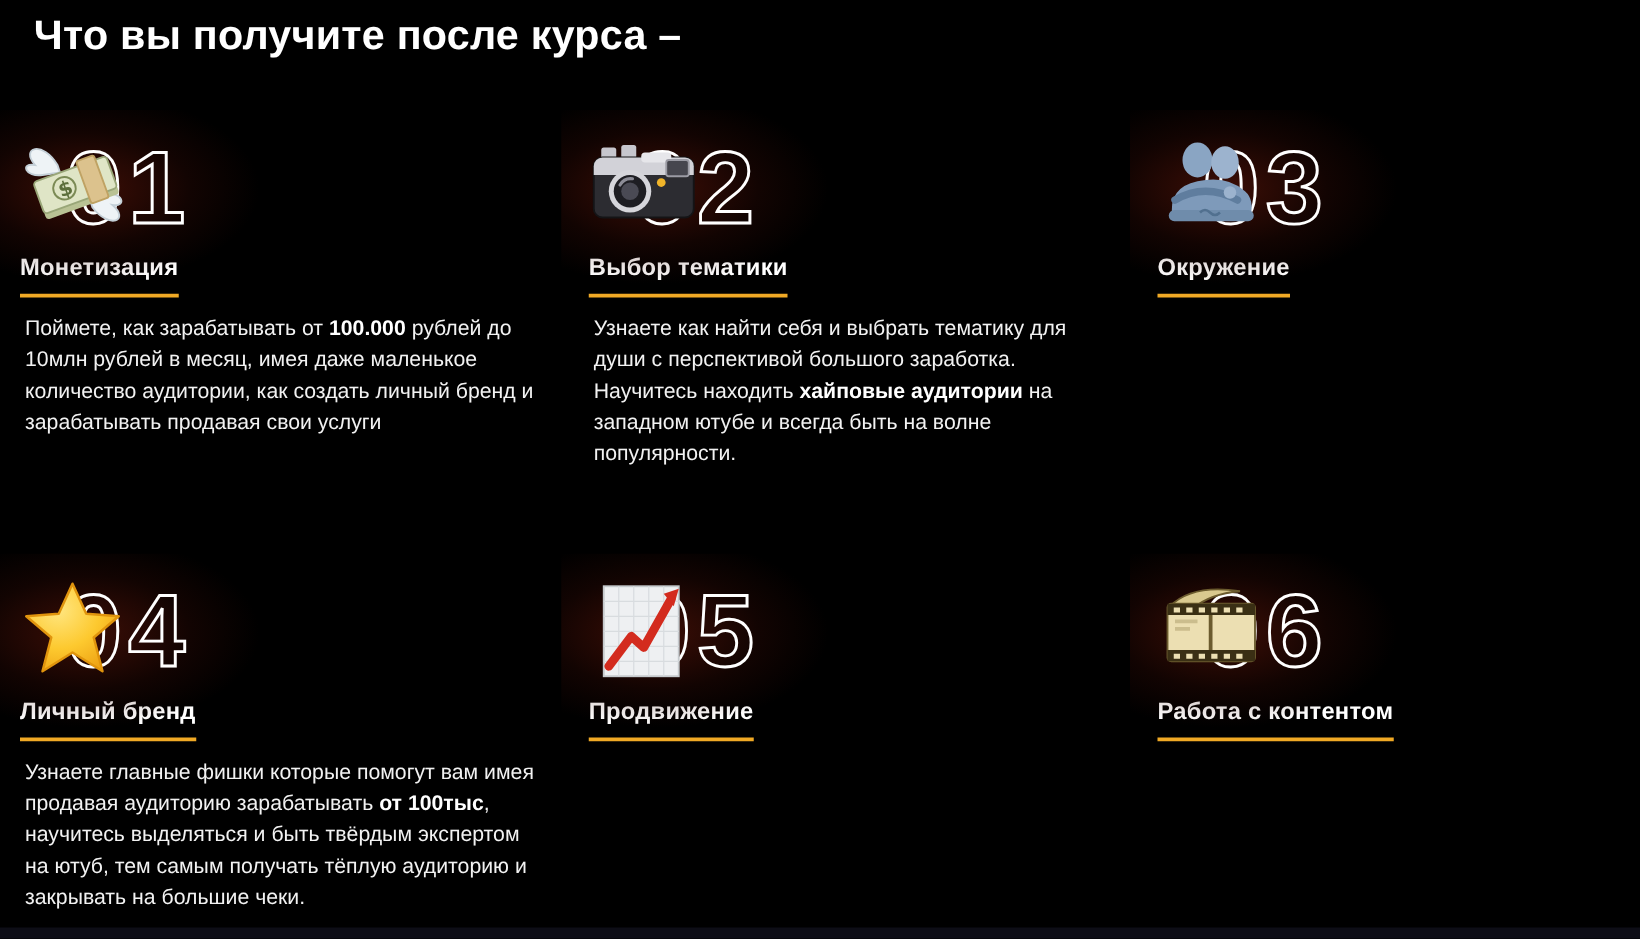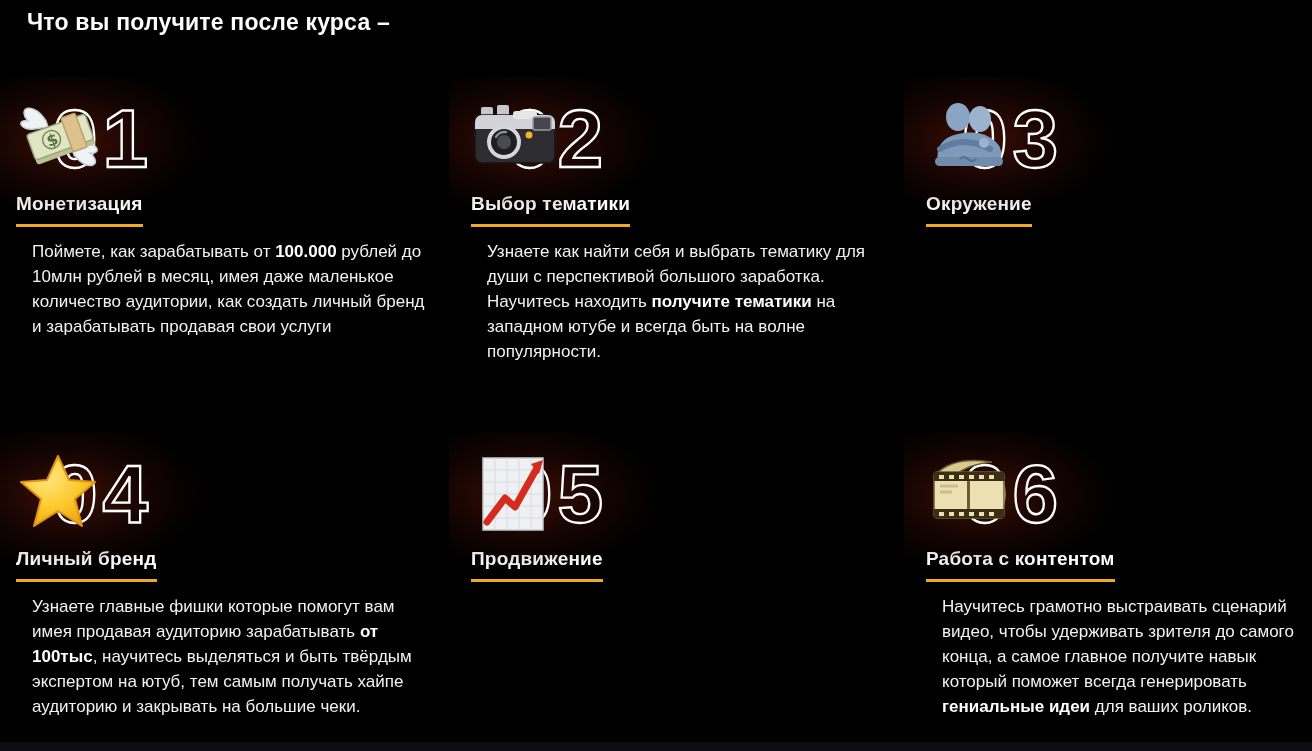--- a/index.html
+++ b/index.html
@@ -8,21 +8,21 @@
     width: 1312px; height: 751px;
     background: #000000;
     color: #ffffff;
     font-family: "Liberation Sans", "DejaVu Sans", sans-serif;
     overflow: hidden;
     position: relative;
   }
   .page-title {
     margin: 0;
     padding: 9px 0 0 27px;
-    font-size: 23px;
+    font-size: 33px;
     font-weight: 800;
     letter-spacing: 0.2px;
     color: #ffffff;
   }
   .grid {
     display: grid;
     grid-template-columns: 420px 420px 376px;
     column-gap: 35px;
     row-gap: 88px;
     padding: 61px 0 0 16px;
@@ -66,21 +66,21 @@
     display: inline-block;
     margin: 0;
     font-size: 19px;
     font-weight: 700;
     letter-spacing: 0.2px;
     color: #ffffff;
     padding-bottom: 9px;
     border-bottom: 3px solid #f0a925;
   }
   .body {
-    margin: 12px 0 0 16px;
+    margin: 12px 0 0 4px;
     font-size: 17px;
     line-height: 25px;
     color: #f2f2f2;
     font-weight: 400;
   }
   .body strong { color: #ffffff; font-weight: 700; }
   .footer-bar {
     position: absolute;
     left: 0; bottom: 0;
     width: 100%; height: 9px;
@@ -130,21 +130,21 @@
         <rect x="42" y="14" width="24" height="8" rx="3" fill="#e6e6ea"></rect>
         <rect x="62" y="20" width="18" height="13" rx="2" fill="#46464e" stroke="#9b9ba4" stroke-width="1.5"></rect>
         <circle cx="58" cy="38" r="3.5" fill="#f0b429"></circle>
         <circle cx="33" cy="45" r="17" fill="#d6d6db"></circle>
         <circle cx="33" cy="45" r="13" fill="#1e1e23"></circle>
         <circle cx="33" cy="45" r="7" fill="#4a4a54"></circle>
         <path d="M25 40 a10 10 0 0 1 10 -5" stroke="#8c8c96" stroke-width="2.5" fill="none" stroke-linecap="round"></path>
       </svg>
     </div>
     <h3 class="heading">Выбор тематики</h3>
-    <p class="body"><span>Узнаете как найти себя и выбрать тематику для души с перспективой большого заработка. Научитесь находить </span><strong>получите тематики</strong><span> на западном ютубе и всегда быть на волне популярности.</span></p>
+    <p class="body"><span>Узнаете как найти себя и выбрать тематику для души с перспективой большого заработка. Научитесь находить </span><strong>хайповые аудитории</strong><span> на западном ютубе и всегда быть на волне популярности.</span></p>
   </section>
 
   <section class="card">
     <div class="icon-row">
       <div class="glow"></div>
       <svg class="num" width="150" height="84" viewBox="0 0 150 84" aria-hidden="true">
         <text class="num-text" x="2" y="70">03</text>
       </svg>
       <svg class="emoji" width="90" height="84" viewBox="0 0 90 84">
         <ellipse cx="32" cy="20" rx="12" ry="14" fill="#8aa5c3"></ellipse>
@@ -170,21 +170,21 @@
           <radialGradient id="starGrad" cx="35%" cy="30%" r="80%">
             <stop offset="0%" stop-color="#ffe680"></stop>
             <stop offset="55%" stop-color="#fdc92f"></stop>
             <stop offset="100%" stop-color="#eda012"></stop>
           </radialGradient>
         </defs>
         <polygon points="42,4 53,28 79,30 59,47 66,74 42,59 18,74 25,47 5,30 31,28" fill="url(#starGrad)" stroke="#e0940d" stroke-width="2" stroke-linejoin="round"></polygon>
       </svg>
     </div>
     <h3 class="heading">Личный бренд</h3>
-    <p class="body"><span>Узнаете главные фишки которые помогут вам имея продавая аудиторию зарабатывать </span><strong>от 100тыс</strong><span>, научитесь выделяться и быть твёрдым экспертом на ютуб, тем самым получать хайпе аудиторию и закрывать на большие чеки.</span></p>
+    <p class="body"><span>Узнаете главные фишки которые помогут вам имея продавая аудиторию зарабатывать </span><strong>от 100тыс</strong><span>, научитесь выделяться и быть твёрдым экспертом на ютуб, тем самым получать тёплую аудиторию и закрывать на большие чеки.</span></p>
   </section>
 
   <section class="card">
     <div class="icon-row">
       <div class="glow"></div>
       <svg class="num" width="150" height="84" viewBox="0 0 150 84" aria-hidden="true">
         <text class="num-text" x="2" y="70">05</text>
       </svg>
       <svg class="emoji" width="84" height="84" viewBox="0 0 84 84">
         <rect x="12" y="6" width="60" height="72" fill="#eef0f2" stroke="#c5cacd" stroke-width="1.5"></rect>
@@ -229,18 +229,17 @@
           <rect x="33" y="60" width="5" height="4"></rect>
             <rect x="43" y="60" width="5" height="4"></rect>
           <rect x="53" y="60" width="5" height="4"></rect>
             <rect x="63" y="60" width="5" height="4"></rect>
         </g>
         <rect x="41" y="29" width="3" height="28" fill="#6b5b2e"></rect>
         <path d="M14 34 h18 M14 40 h12" stroke="#cbbd8d" stroke-width="3"></path>
       </svg>
     </div>
     <h3 class="heading">Работа с контентом</h3>
-    <p class="body"><span>Научитесь грамотно выстраивать сценарий видео, чтобы удерживать зрителя до самого конца, а самое главное получите навык который поможет всегда генерировать </span><strong>гениальные идеи</strong><span> для ваших роликов.</span></p>
   </section>
 
 </div>
 
 <div class="footer-bar"></div>
 
 </body></html>

